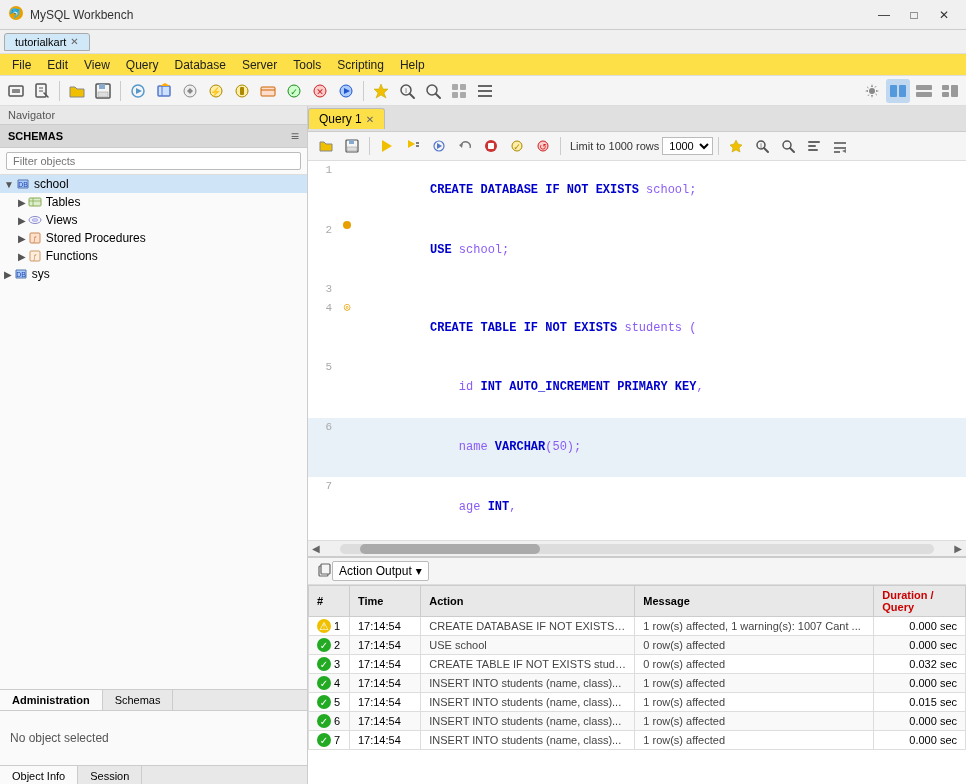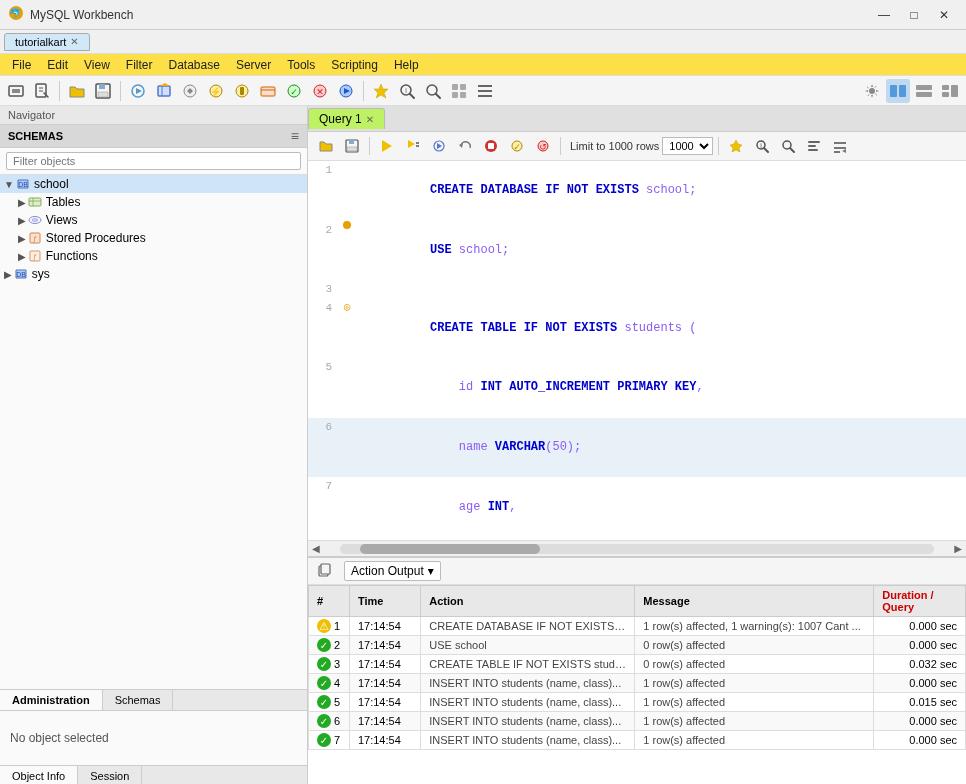--- a/index.html
+++ b/index.html
@@ -50,21 +50,21 @@
     #blb-tabs { display: flex; background: #e8e8e8; border-top: 1px solid #ccc; }
     .blb-tab { padding: 4px 12px; font-size: 11px; cursor: pointer; border-right: 1px solid #ccc; }
     .blb-tab.active { background: #fafafa; }
 
     
     #rightpanel { flex: 1; display: flex; flex-direction: column; background: white; }
 
     
     #query-tabs { display: flex; align-items: center; background: #e0e0e0; border-bottom: 1px solid #ccc; height: 26px; }
     .query-tab { display: flex; align-items: center; padding: 3px 10px; font-size: 12px; cursor: pointer; background: #e8f0f8; border: 1px solid #bbb; border-bottom: none; border-radius: 3px 3px 0 0; gap: 4px; }
-    .query-tab.active { background: #bef264; }
+    .query-tab.active { background: #fde047; }
 
     
     #query-toolbar { display: flex; align-items: center; padding: 3px 6px; background: #f5f5f5; border-bottom: 1px solid #ddd; gap: 2px; }
     .qtb-btn { width: 24px; height: 22px; border: none; background: transparent; cursor: pointer; border-radius: 2px; display: flex; align-items: center; justify-content: center; font-size: 13px; color: #444; }
     .qtb-sep { width: 1px; height: 18px; background: #ccc; margin: 0 3px; }
     .limit-select { display: flex; align-items: center; gap: 3px; font-size: 11px; color: #333; margin-left: 4px; }
     .limit-select select { font-size: 11px; border: 1px solid #bbb; padding: 1px 2px; background: white; }
 
     
     #code-editor { flex: 1; overflow: auto; font-family: 'Consolas', 'Courier New', monospace; font-size: 12px; line-height: 1.6; background: white; min-height: 0; }
@@ -81,21 +81,21 @@
 
     
     #scrollbar-area { height: 16px; background: #f0f0f0; border-top: 1px solid #ddd; display: flex; align-items: center; padding: 0 4px; }
     .h-scrollbar { flex: 1; height: 10px; background: #ddd; border-radius: 5px; position: relative; margin: 0 20px; }
     .h-scrollbar-thumb { width: 180px; height: 10px; background: #aaa; border-radius: 5px; position: absolute; left: 20px; }
     .scroll-arrow { font-size: 10px; color: #666; cursor: pointer; }
 
     
     #output-panel { height: 230px; border-top: 2px solid #ccc; display: flex; flex-direction: column; }
     #output-header { background: #f0f0f0; padding: 4px 8px; font-size: 12px; font-weight: bold; border-bottom: 1px solid #ccc; display: flex; align-items: center; gap: 4px; }
-    #output-toolbar { display: flex; align-items: center; padding: 3px 8px; background: #f5f5f5; border-bottom: 1px solid #ddd; gap: 12px; }
+    #output-toolbar { display: flex; align-items: center; padding: 3px 8px; background: #f5f5f5; border-bottom: 1px solid #ddd; gap: 0; }
     .output-select { display: flex; align-items: center; gap: 4px; font-size: 12px; border: 1px solid #bbb; padding: 2px 6px; background: white; border-radius: 2px; cursor: pointer; }
     #output-table { flex: 1; overflow-y: auto; }
     #output-table table { width: 100%; border-collapse: collapse; font-size: 11px; }
     #output-table th { background: #e8e8e8; border: 1px solid #ccc; padding: 3px 8px; text-align: left; font-weight: bold; position: sticky; top: 0; }
     #output-table td { border: 1px solid #ddd; padding: 2px 8px; white-space: nowrap; }
     #output-table tr:nth-child(even) { background: #f9f9f9; }
     .status-icon { display: inline-flex; align-items: center; justify-content: center; width: 14px; height: 14px; border-radius: 50%; font-size: 10px; }
     .status-ok { background: #22aa22; color: white; }
     .status-warn { background: #e8a000; color: white; }
     .action-text { color: #444; max-width: 200px; overflow: hidden; text-overflow: ellipsis; }
@@ -129,21 +129,21 @@
   <div class="tab-btn">
     <span style="font-size:11px;">tutorialkart</span>
     <span class="close-x">✕</span>
   </div>
 </div>
 
 <div id="topmenu">
   <span class="menu-item">File</span>
   <span class="menu-item">Edit</span>
   <span class="menu-item">View</span>
-  <span class="menu-item">Filter</span>
+  <span class="menu-item">Query</span>
   <span class="menu-item">Database</span>
   <span class="menu-item">Server</span>
   <span class="menu-item">Tools</span>
   <span class="menu-item">Scripting</span>
   <span class="menu-item">Help</span>
 </div>
 
 <div id="toolbar">
   <button class="tb-btn" title="Open Connection">
     <svg width="18" height="18" viewBox="0 0 18 18">

